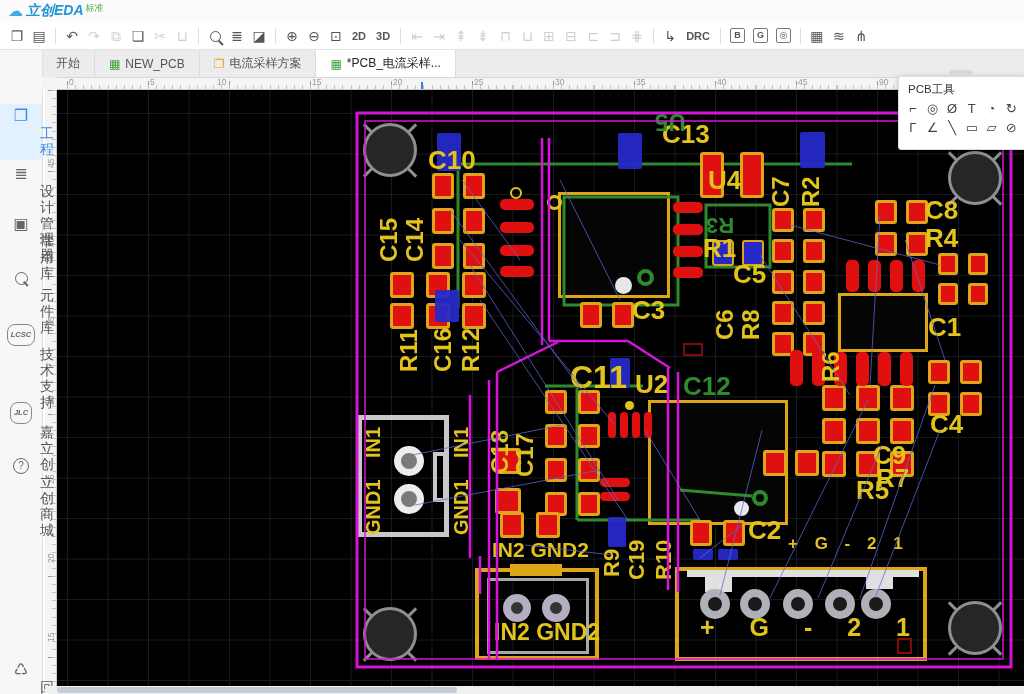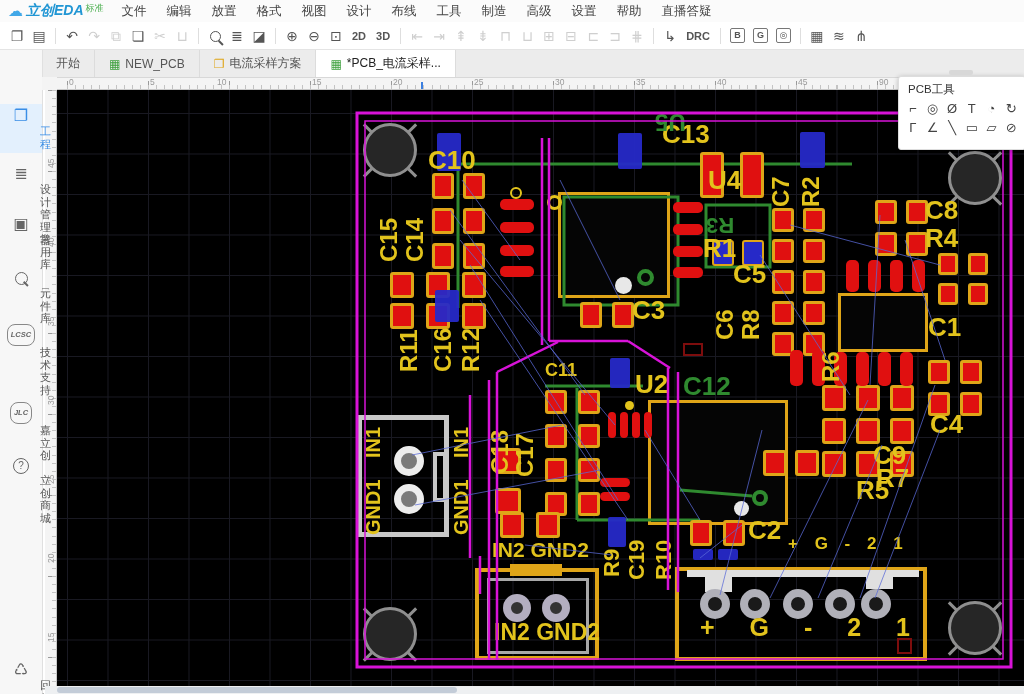--- a/index.html
+++ b/index.html
@@ -26,21 +26,21 @@
           border-bottom:1px solid #d8d8d8;display:flex;z-index:20;}
   .tab{display:flex;align-items:center;gap:5px;padding:0 14px;font-size:12px;color:#555;height:27px;
        border-right:1px solid #dcdcdc;cursor:pointer;white-space:nowrap;}
   .tab.active{background:#fff;color:#222;}
   .ti-pcb{color:#3da03d;font-size:12px;}
   .ti-folder{color:#dfa518;font-size:12px;}
   #sidebar{position:absolute;left:0;top:50px;width:42px;bottom:0;background:#f7f7f7;
            border-right:1px solid #e0e0e0;z-index:20;}
   .side-item{position:absolute;left:0;width:42px;text-align:center;cursor:pointer;padding:3px 0;}
   .side-item .sicon{font-size:16px;color:#666;line-height:18px;display:block;}
-  .side-item .slabel{font-size:11px;color:#555;line-height:1.15;word-break:break-all;padding:0 1px;display:block;margin-left:39px;}
+  .side-item .slabel{font-size:14px;color:#555;line-height:1.15;word-break:break-all;padding:0 1px;display:block;margin-left:39px;}
   .side-item.active{background:#e3f0fd;}
   .side-item.active .sicon,.side-item.active .slabel{color:#3a8ee6;}
   .logo-oval{display:inline-block;font-size:7.5px;font-style:italic;font-weight:bold;color:#666;
              border:1px solid #888;border-radius:8px;padding:1px 3px;}
   .qcircle{display:inline-block;width:14px;height:14px;border:1.5px solid #666;border-radius:50%;
            font-size:10px;line-height:14px;color:#666;}
   
   #corner{position:absolute;left:42px;top:77px;width:15px;height:13px;background:#f4f4f4;z-index:20;}
   #hruler{position:absolute;left:45px;top:77px;width:979px;height:13px;background:#f4f4f4;
           border-bottom:1px solid #c8c8c8;z-index:19;box-sizing:border-box;
@@ -90,35 +90,20 @@
   .ptool{text-align:center;font-size:13px;color:#444;line-height:19px;cursor:pointer;}
 </style>
 </head>
 <body>
 
 <div id="app">
   <div id="menubar">
     <span id="logo-cloud">☁</span>
     <span id="logo-text">立创EDA</span>
     <span id="logo-badge">标准</span>
-    <div id="menu-items" style="display:flex;">
-        <div class="menu-item">文件</div>
-        <div class="menu-item">编辑</div>
-        <div class="menu-item">放置</div>
-        <div class="menu-item">格式</div>
-        <div class="menu-item">视图</div>
-        <div class="menu-item">设计</div>
-        <div class="menu-item">布线</div>
-        <div class="menu-item">工具</div>
-        <div class="menu-item">制造</div>
-        <div class="menu-item">高级</div>
-        <div class="menu-item">设置</div>
-        <div class="menu-item">帮助</div>
-        <div class="menu-item">直播答疑</div>
-      </div>
   </div>
   <div id="toolbar">
       <div class="tool">❐</div>
       <div class="tool">▤</div>
       <div class="tsep"></div>
       <div class="tool">↶</div>
       <div class="tool dis">↷</div>
       <div class="tool dis">⧉</div>
       <div class="tool">❏</div>
       <div class="tool dis">✂</div>
@@ -358,21 +343,21 @@
       <div class="pcb-label" style="left: 868px; top: 136px; font-size: 26px;">R4</div>
       <div class="pcb-label" style="left: 646px; top: 146px; font-size: 26px;">R1</div>
       <div class="pcb-label" style="left: 676px; top: 172px; font-size: 26px;">C5</div>
       <div class="pcb-label" style="left: 871px; top: 225px; font-size: 26px;">C1</div>
       <div class="pcb-label" style="left: 575px; top: 208px; font-size: 26px;">C3</div>
       <div class="pcb-label" style="left: 873px; top: 322px; font-size: 26px;">C4</div>
       <div class="pcb-label" style="left: 816px; top: 353px; font-size: 26px;">C9</div>
       <div class="pcb-label" style="left: 819px; top: 376px; font-size: 26px;">R7</div>
       <div class="pcb-label" style="left: 771px; top: 388px; font-size: 26px; margin-left: 28px;">R5</div>
       <div class="pcb-label" style="left: 691px; top: 428px; font-size: 26px;">C2</div>
-      <div class="pcb-label" style="left: 488px; top: 272px; font-size: 18px;">C11</div>
+      <div class="pcb-label" style="left: 513px; top: 272px; font-size: 32px;">C11</div>
       <div class="pcb-label" style="left: 578px; top: 282px; font-size: 26px;">U2</div>
       <div class="pcb-label" style="left: 626px; top: 284px; font-size: 26px; color: rgb(47, 138, 47);">C12</div>
       <div class="pcb-label" style="left: 598px; top: 20px; font-size: 24px; color: rgb(47, 138, 47); transform-origin: center center; transform: rotate(180deg);">U5</div>
       <div class="pcb-label" style="left: 649px; top: 124px; font-size: 22px; color: rgb(47, 138, 47); transform-origin: center center; transform: rotate(180deg);">R3</div>
       <div class="pcb-label" style="left: 321px; top: 172px; font-size: 24px; transform: rotate(-90deg);">C15</div>
       <div class="pcb-label" style="left: 347px; top: 172px; font-size: 24px; transform: rotate(-90deg);">C14</div>
       <div class="pcb-label" style="left: 341px; top: 282px; font-size: 24px; transform: rotate(-90deg);">R11</div>
       <div class="pcb-label" style="left: 375px; top: 282px; font-size: 24px; transform: rotate(-90deg);">C16</div>
       <div class="pcb-label" style="left: 403px; top: 282px; font-size: 24px; transform: rotate(-90deg);">R12</div>
       <div class="pcb-label" style="left: 713px; top: 117px; font-size: 24px; transform: rotate(-90deg);">C7</div>

